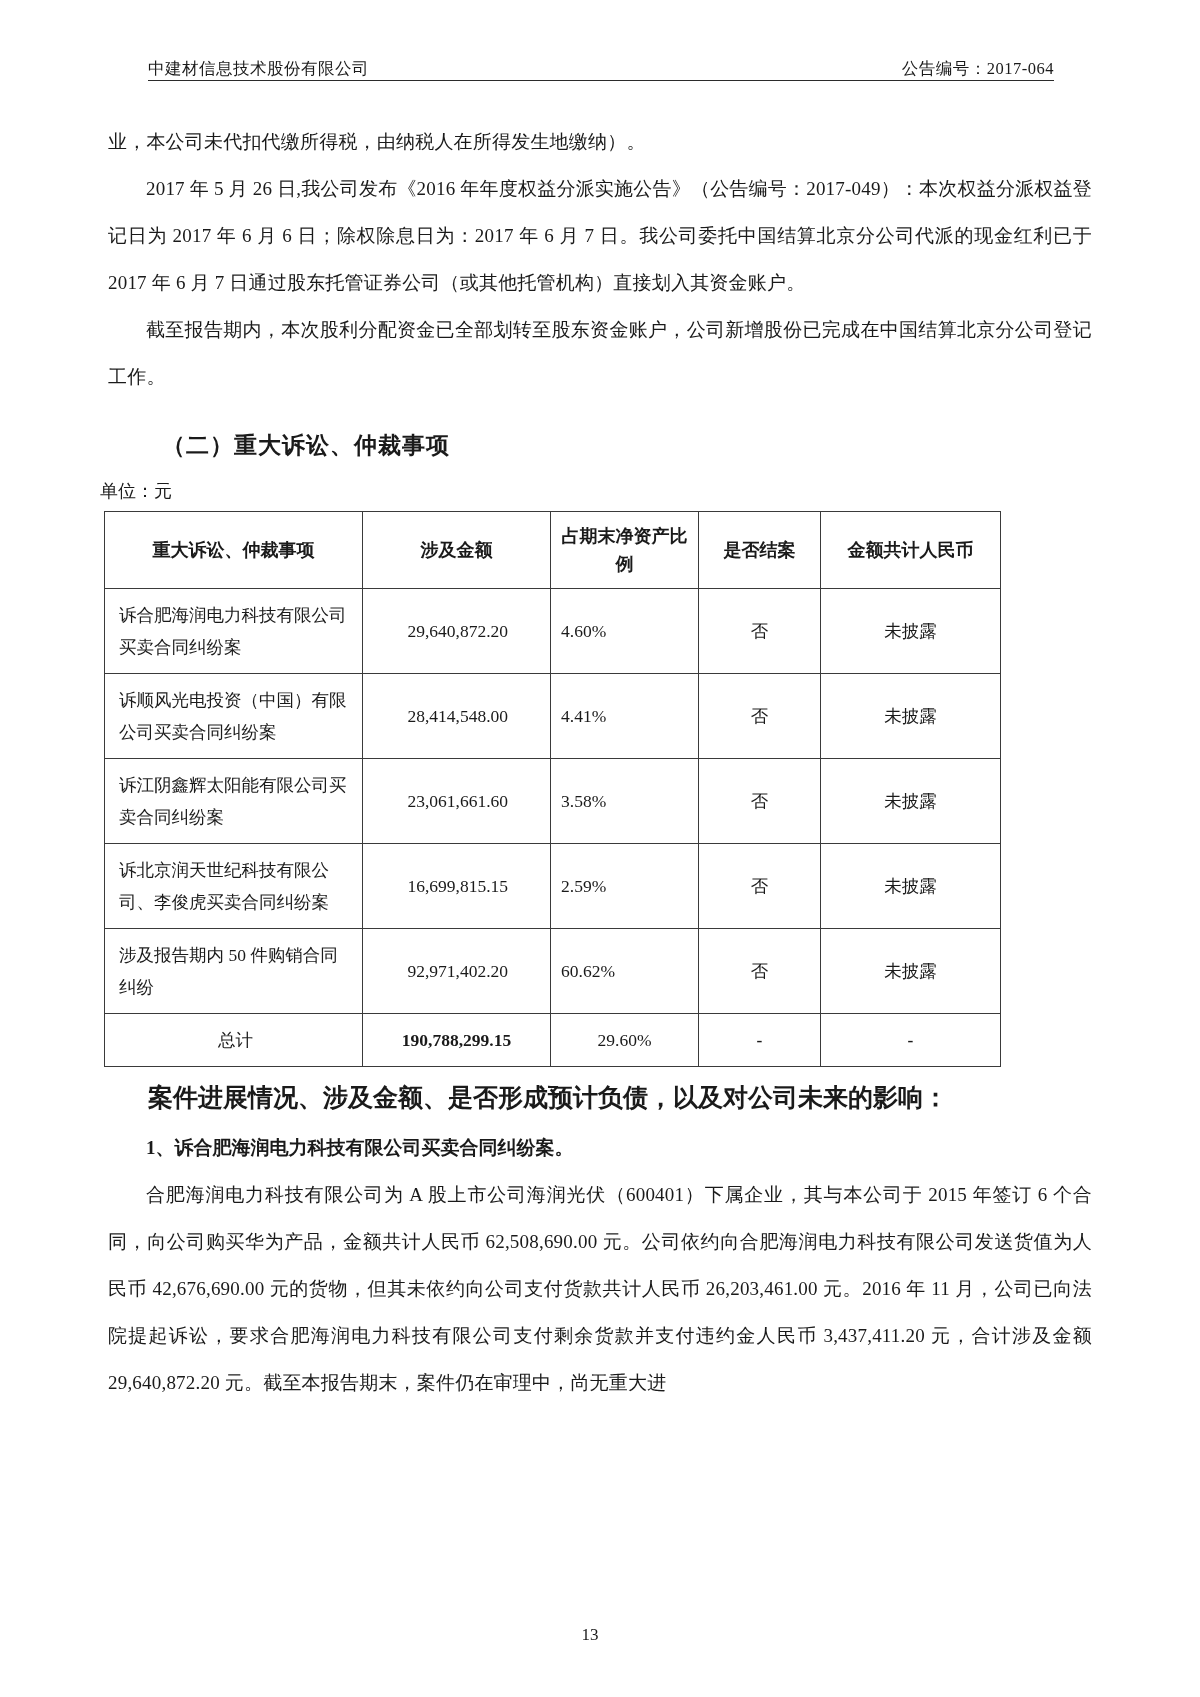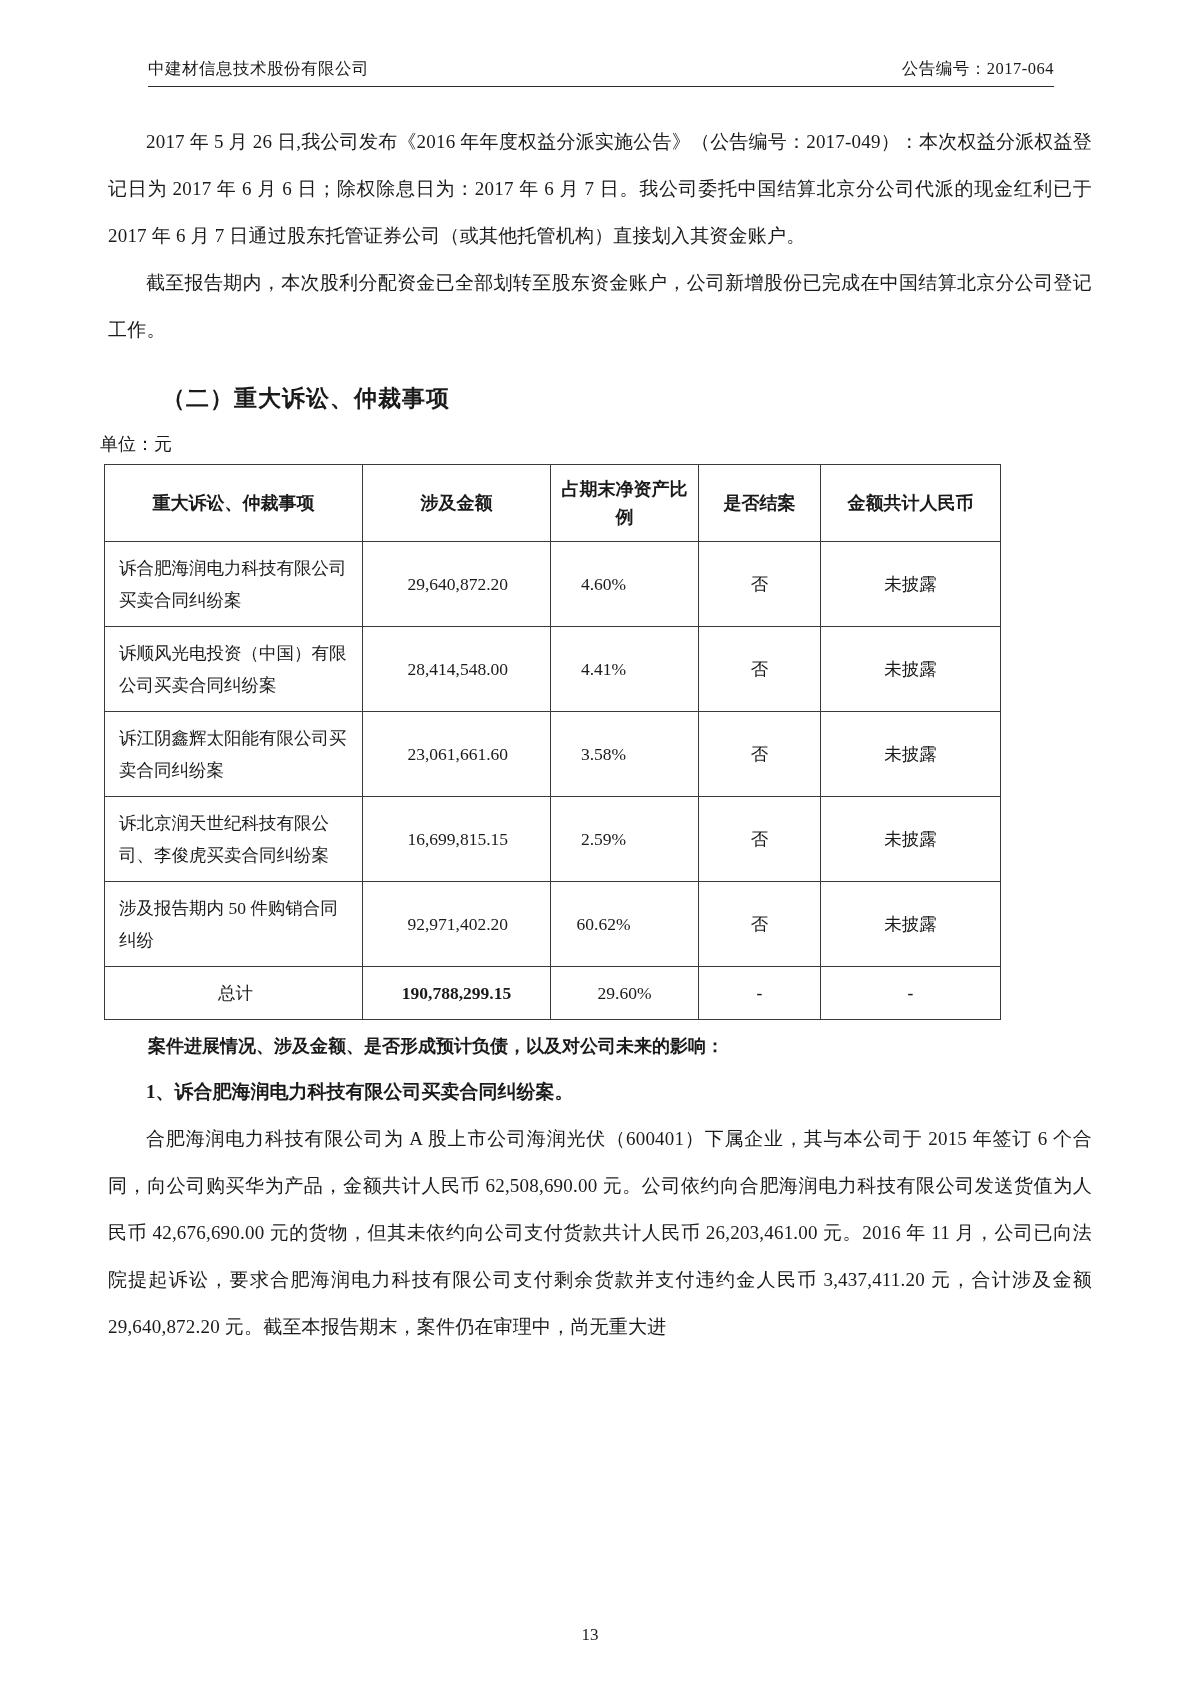--- a/index.html
+++ b/index.html
@@ -26,21 +26,20 @@
   
   .doc-header {
     position: absolute;
     top: 58px;
     left: 148px;
     width: 906px;
     display: flex;
     justify-content: space-between;
     align-items: flex-end;
     border-bottom: 1.5px solid #2b2b2b;
-    padding-bottom: 6px;
     font-size: 16.5px;
     letter-spacing: 0.5px;
   }
   .doc-header .hdr-left {
     font-family: "Liberation Serif", "DejaVu Serif", serif;
   }
   .doc-header .hdr-right {
     font-family: "Liberation Serif", "DejaVu Serif", serif;
   }
 
@@ -107,21 +106,21 @@
   table.litigation td.c-item {
     text-align: left;
     line-height: 32px;
     padding-left: 14px;
   }
   table.litigation td.c-amount {
     text-align: right;
     padding-right: 42px;
   }
   table.litigation td.c-ratio {
-    text-align: center;
+    text-align: left;
     padding-right: 52px;
   }
   table.litigation td.c-closed,
   table.litigation td.c-disclose {
     text-align: center;
   }
   table.litigation tr.total td {
     text-align: center;
     font-weight: bold;
   }
@@ -140,21 +139,21 @@
   }
 
   col.w-item { width: 258px; }
   col.w-amount { width: 188px; }
   col.w-ratio { width: 148px; }
   col.w-closed { width: 122px; }
   col.w-disclose { width: 180px; }
 
   
   .note-line {
-    font-size: 18px;
+    font-size: 25px;
     font-weight: bold;
     margin: 14px 0 10px 48px;
   }
 
   
   .case-block {
     margin-top: 4px;
   }
   .case-title {
     font-size: 19px;
@@ -180,20 +179,21 @@
 <div class="page">
 
   <div class="doc-header">
     <div class="hdr-left">中建材信息技术股份有限公司</div>
     <div class="hdr-right">公告编号：2017-064</div>
   </div>
 
   <div class="content">
 
     <div class="para-block">
+      <p class="para">业，本公司未代扣代缴所得税，由纳税人在所得发生地缴纳）。</p>
       <p class="para indent">2017 年 5 月 26 日,我公司发布《2016 年年度权益分派实施公告》（公告编号：2017-049）：本次权益分派权益登记日为 2017 年 6 月 6 日；除权除息日为：2017 年 6 月 7 日。我公司委托中国结算北京分公司代派的现金红利已于 2017 年 6 月 7 日通过股东托管证券公司（或其他托管机构）直接划入其资金账户。</p>
       <p class="para indent">截至报告期内，本次股利分配资金已全部划转至股东资金账户，公司新增股份已完成在中国结算北京分公司登记工作。</p>
     </div>
 
     <div class="section-heading">（二）重大诉讼、仲裁事项</div>
 
     <div class="unit-line">单位：元</div>
 
     <table class="litigation">
       <colgroup>

